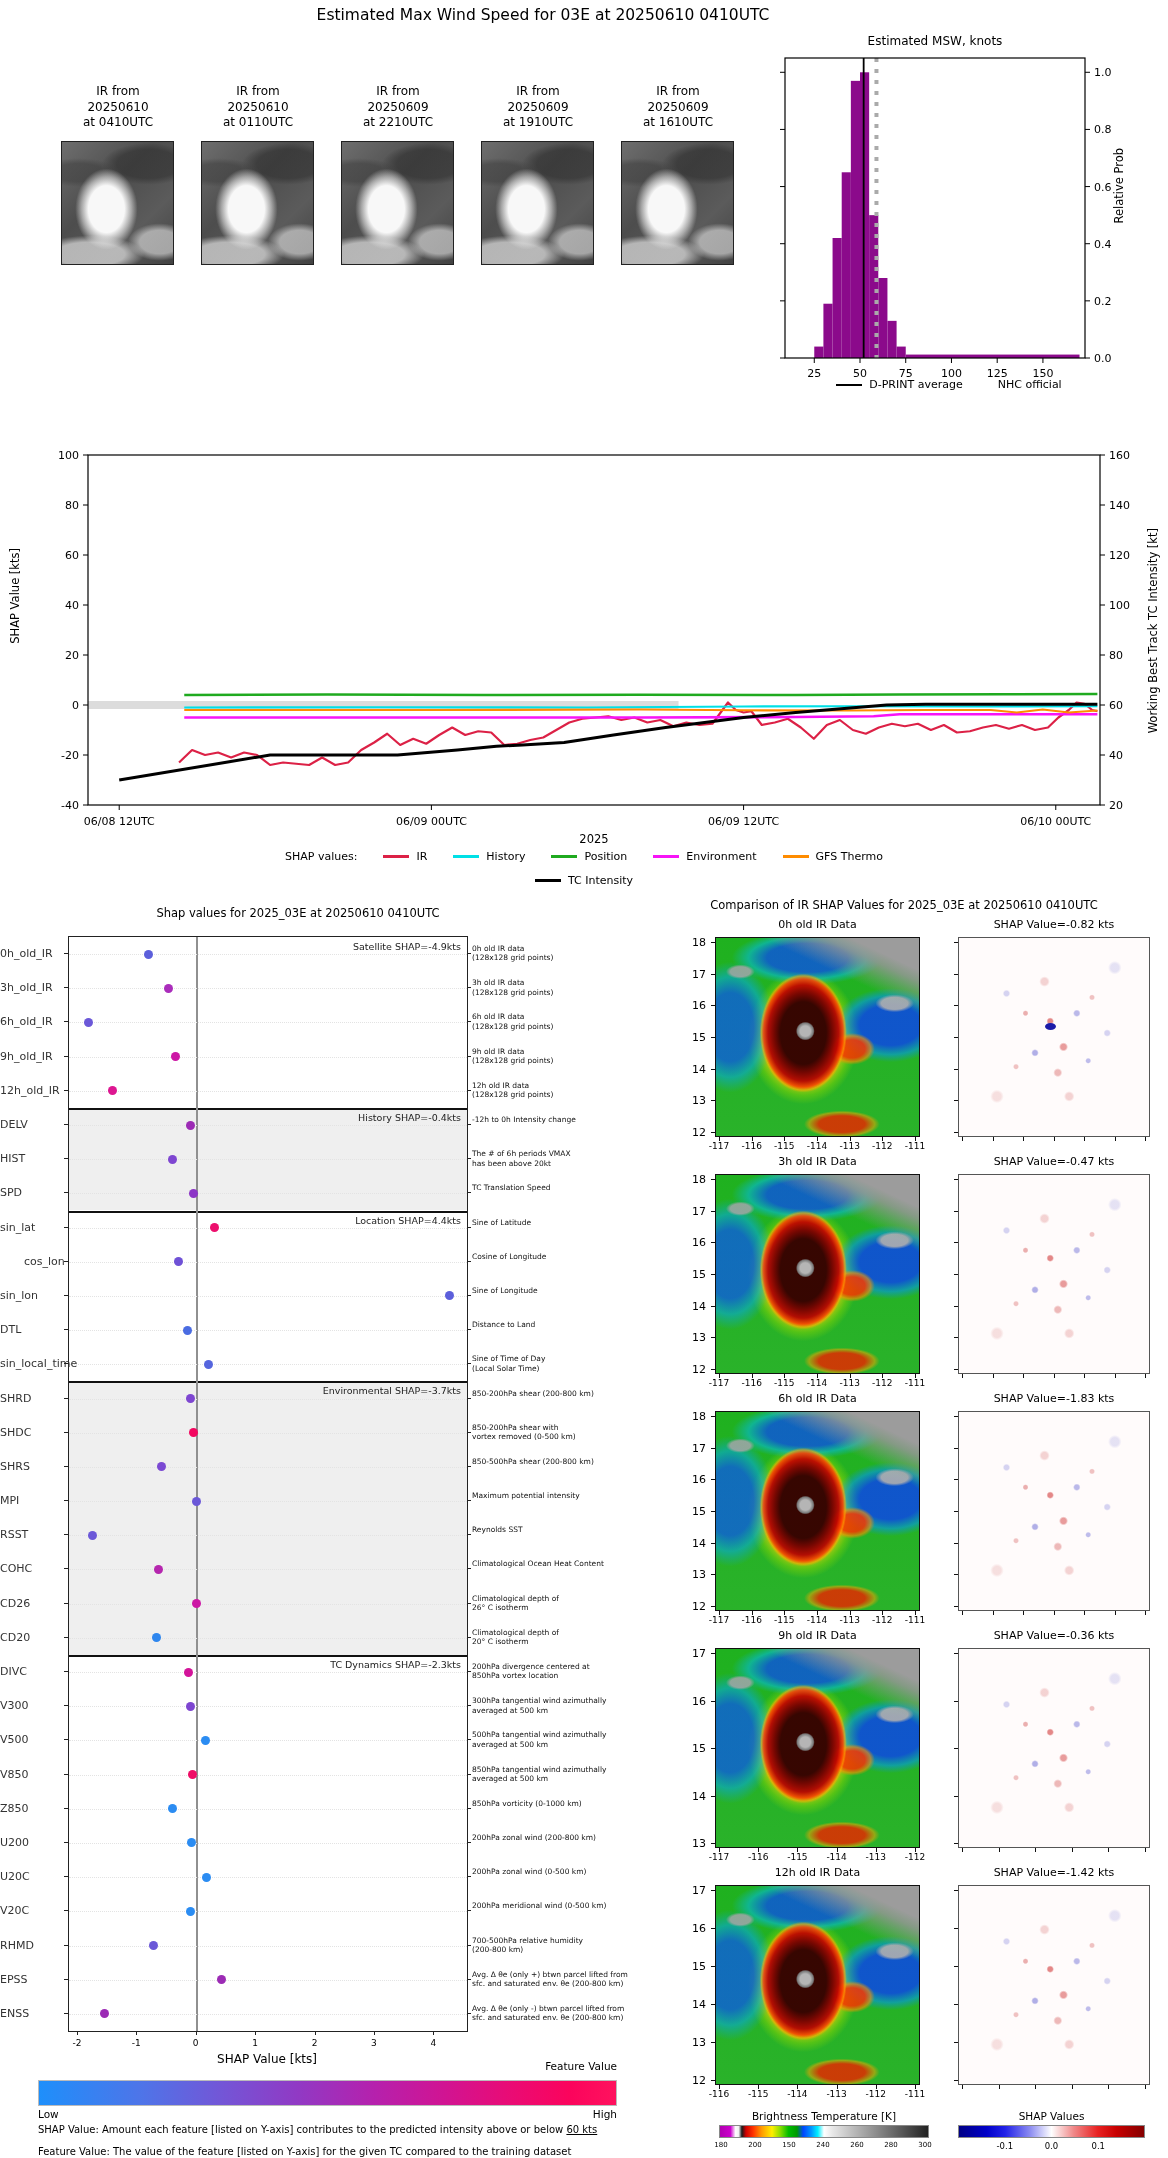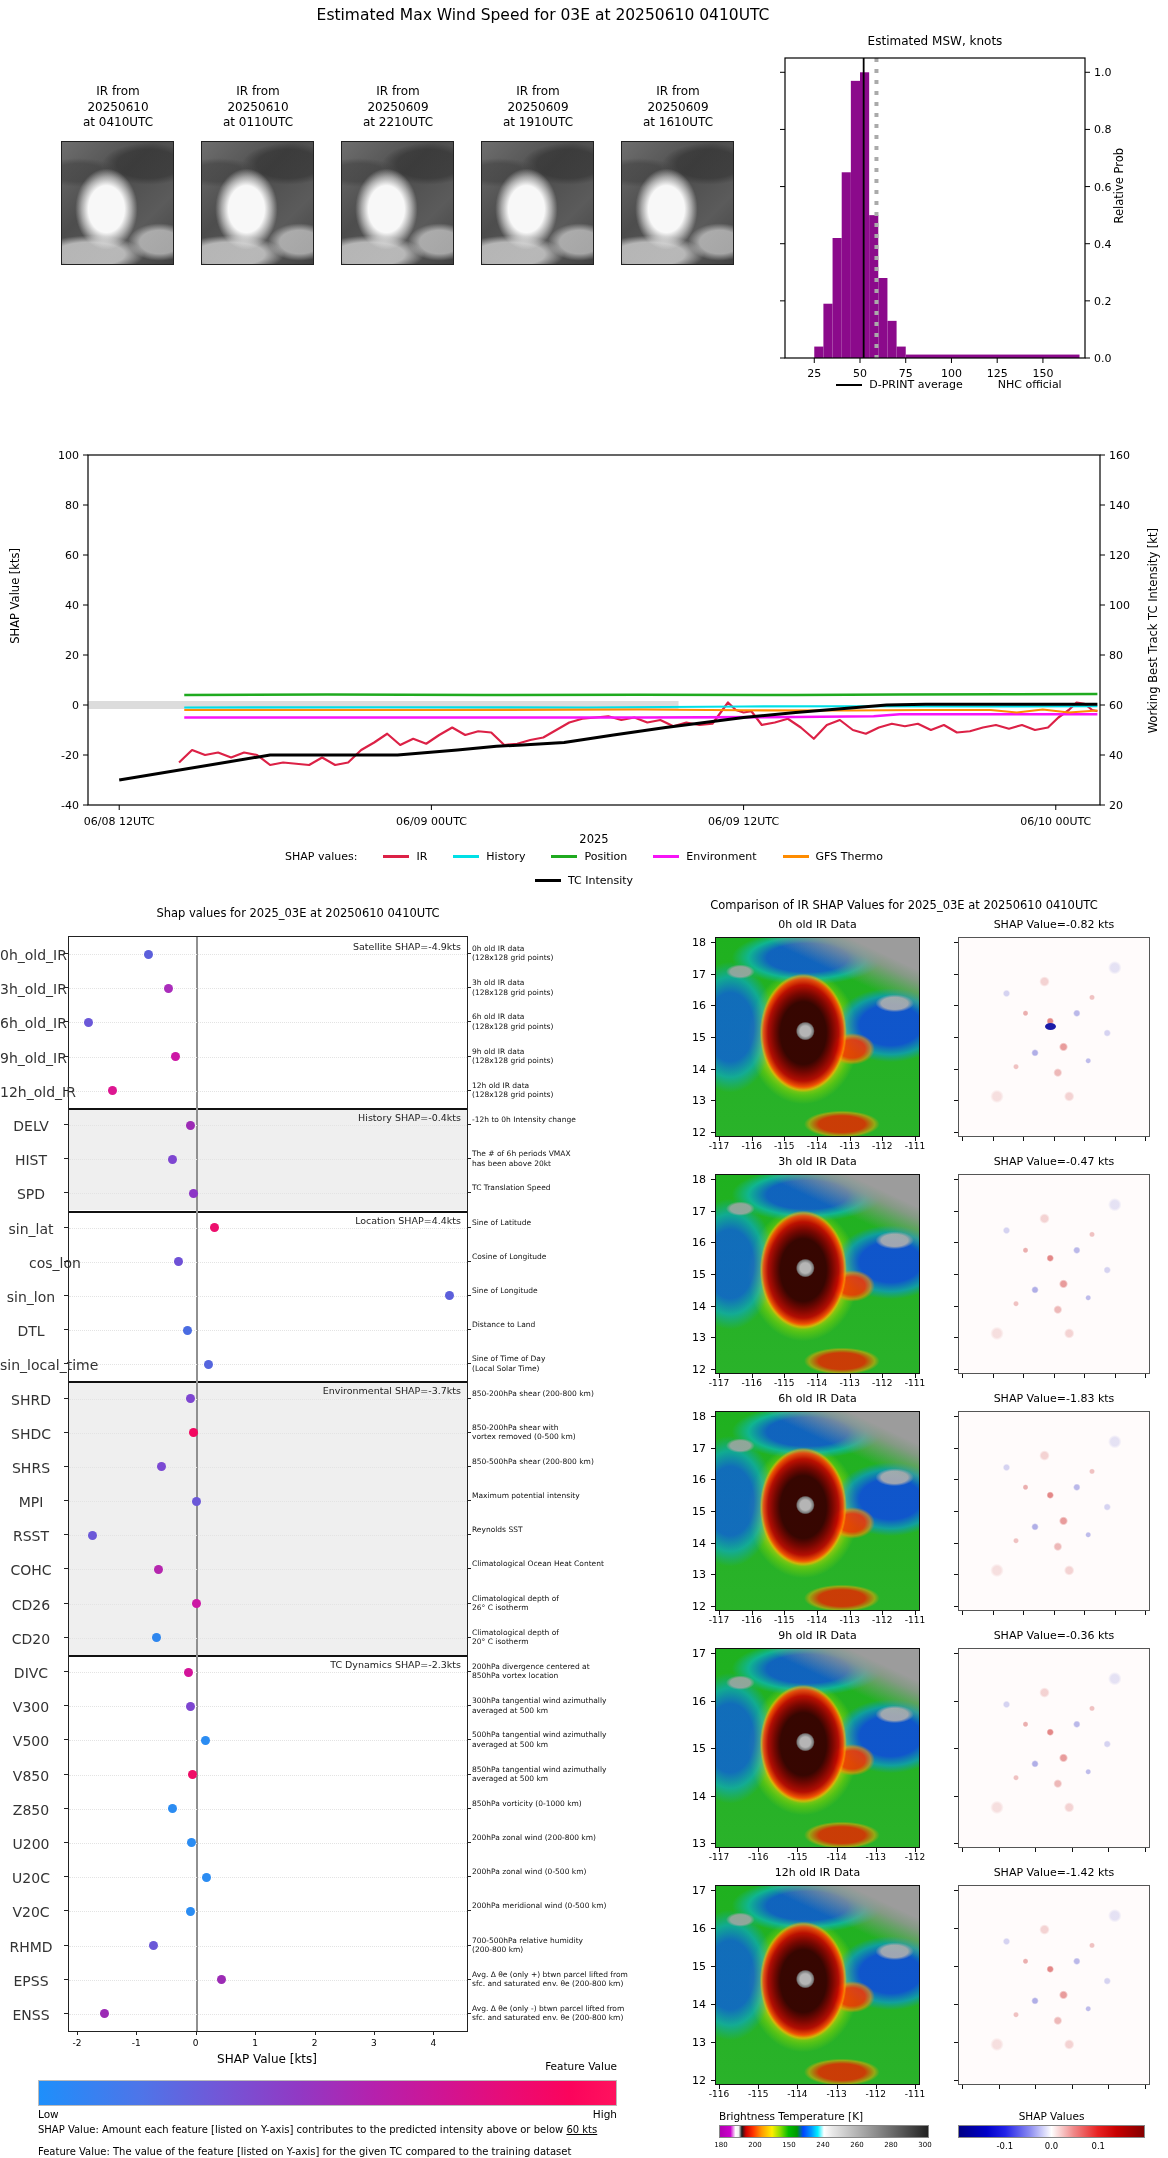--- a/index.html
+++ b/index.html
@@ -38,21 +38,21 @@
   
   #dotTitle{left:68px;top:906px;width:460px;font-size:11.5px;}
   #dotplot{position:absolute;left:0;top:936px;width:648px;height:1210px;}
   #dp-plot{position:absolute;left:68px;top:0;width:398px;height:1094px;border:1px solid #222;box-sizing:content-box;}
   .dp-sec{position:absolute;left:0;width:398px;}
   .dp-sec.b{border-top:2px solid #111;box-sizing:border-box;}
   .dp-head{position:absolute;right:6px;font-size:9.5px;color:#222;}
   .dp-grid{position:absolute;left:0;width:398px;border-top:1px dotted #e3e3e3;}
   .dp-zero{position:absolute;top:0;width:1.5px;height:1094px;background:#909090;}
   .dp-dot{position:absolute;width:9px;height:9px;border-radius:50%;}
-  .dp-flab{position:absolute;left:0;width:62px;text-align:center;font-size:14px;color:#333;}
+  .dp-flab{position:absolute;left:0;width:62px;text-align:left;font-size:11px;color:#333;}
   .dp-tick{position:absolute;height:1px;width:4px;background:#222;}
   .dp-desc{position:absolute;left:472px;width:176px;font-size:7.5px;line-height:1.25;color:#111;white-space:pre-line;}
   .dp-xt{position:absolute;width:24px;text-align:center;font-size:9px;}
   .dp-xtick{position:absolute;width:1px;height:4px;background:#222;top:1095px;}
   #dp-xlabel{position:absolute;left:68px;top:1116px;width:398px;text-align:center;font-size:12px;}
   
   #cmp{position:absolute;left:640px;top:896px;width:528px;height:1262px;}
   #cmpTitle{left:0;top:2px;width:528px;font-size:11.5px;position:absolute;text-align:center;}
   .cmp-row{position:absolute;left:0;width:528px;height:237px;}
   .cmp-irtitle{position:absolute;left:75px;width:205px;text-align:center;font-size:11px;top:0;}
@@ -93,21 +93,21 @@
   .cmp-xt{position:absolute;width:34px;text-align:center;font-size:9px;}
   .mtick{position:absolute;background:#111;}
   
   #fvTitle{position:absolute;left:38px;top:2060px;width:579px;text-align:right;font-size:10.5px;}
   #fvBar{position:absolute;left:38px;top:2080px;width:579px;height:26px;border:1px solid #bbb;box-sizing:border-box;
     background:linear-gradient(90deg,#1e8ffb 0%,#4f74e8 18%,#7455d6 32%,#9139c4 45%,#b521ad 58%,#d01493 70%,#ea0b74 82%,#fb045c 92%,#ff125e 100%);}
   #fvLow{position:absolute;left:38px;top:2108px;font-size:10.5px;}
   #fvHigh{position:absolute;left:437px;top:2108px;width:180px;text-align:right;font-size:10.5px;}
   .fnote{position:absolute;left:38px;font-size:10px;}
   #fnote1{top:2124px;} #fnote2{top:2146px;}
-  #btTitle{position:absolute;left:719px;top:2110px;width:210px;font-size:10.5px;}
+  #btTitle{position:absolute;left:719px;top:2110px;width:210px;text-align:center;font-size:10.5px;}
   #btBar{position:absolute;left:719px;top:2125px;width:210px;height:13px;border:1px solid #888;box-sizing:border-box;
     background:linear-gradient(90deg,#b000b0 0%,#cc00cc 5%,#ffffff 7.5%,#f0f0f0 9%,#1a1a1a 10.5%,#d00000 12.5%,#ff3300 16%,#ff9900 20%,#ffee00 25%,#88dd00 29%,#00bb00 33%,#009900 37%,#0044ff 40%,#0099ff 44%,#00eeff 47%,#ffffff 50%,#e8e8e8 54%,#bbbbbb 64%,#888888 76%,#555555 88%,#222222 100%);}
   .btTick{position:absolute;top:2141px;width:24px;text-align:center;font-size:7px;}
   #shTitle{position:absolute;left:958px;top:2110px;width:187px;text-align:center;font-size:10.5px;}
   #shBar{position:absolute;left:958px;top:2125px;width:187px;height:13px;border:1px solid #888;box-sizing:border-box;
     background:linear-gradient(90deg,#000085 0%,#0000c8 15%,#2222e8 25%,#8888f0 38%,#ffffff 50%,#f08888 62%,#e82222 75%,#c80000 85%,#850000 100%);}
   .shTick{position:absolute;top:2141px;width:30px;text-align:center;font-size:8.5px;}
   .u{text-decoration:underline;}
   svg text{font-family:"DejaVu Sans","Liberation Sans",sans-serif;}
 </style>

